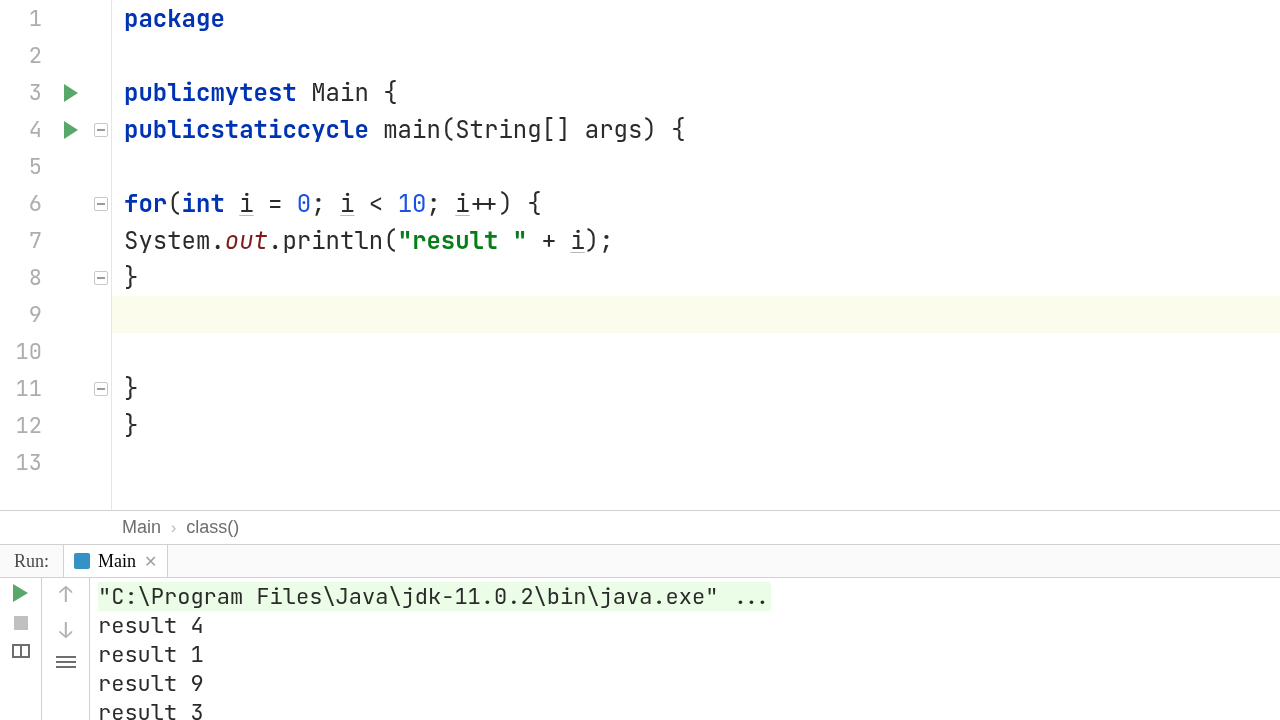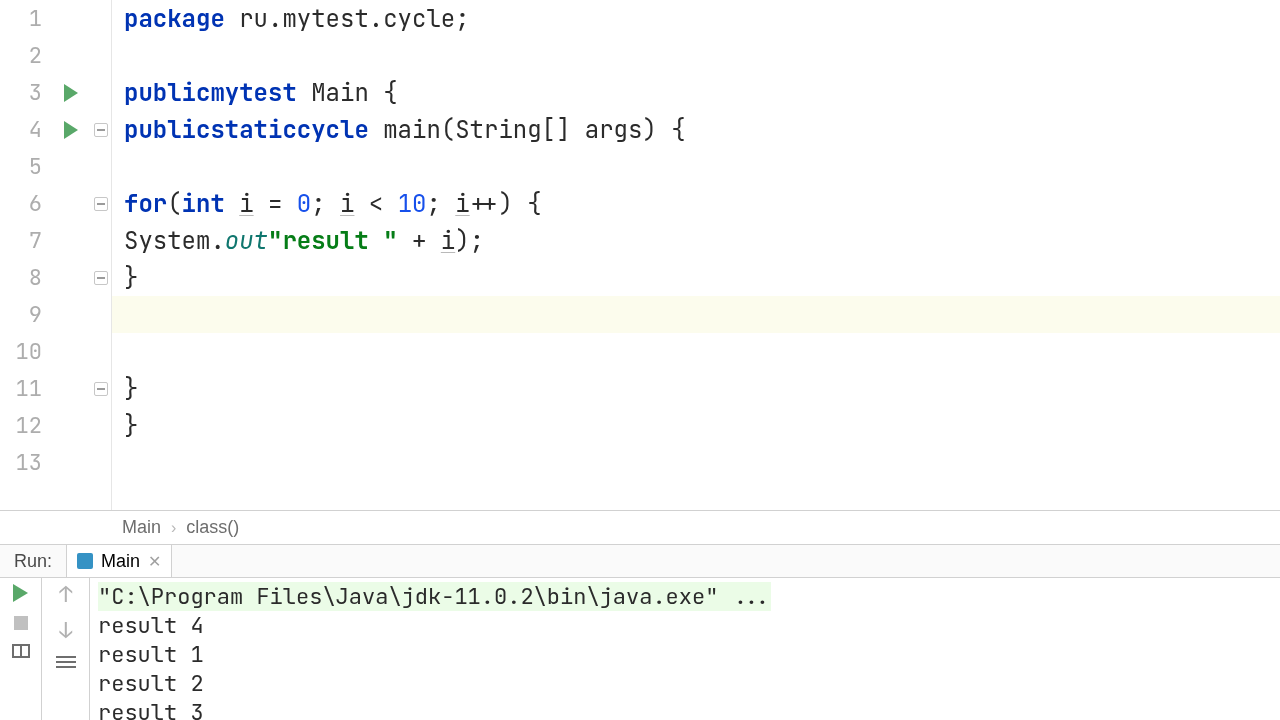--- a/index.html
+++ b/index.html
@@ -16,29 +16,29 @@
 .fold-gutter { width: 22px; display: flex; flex-direction: column; border-right: 1px solid #e6e6e6; }
 .fold-gutter-row { height: 37px; display: flex; align-items: center; justify-content: center; position: relative; }
 .fold-mark { width: 14px; height: 14px; border: 1px solid #c7c7c7; border-radius: 2px; background: #fff; position: relative; }
 .fold-mark::after { content: ""; position: absolute; left: 2px; top: 5px; width: 8px; height: 2px; background: #9b9b9b; }
 .code { flex: 1; display: flex; flex-direction: column; position: relative; }
 .code-row { height: 37px; display: flex; align-items: center; padding-left: 12px; font-size: 24px; white-space: pre; color: #2b2b2b; }
 .code-row.current { background: #fcfced; }
 .kw { color: #0033b3; font-weight: bold; }
 .num { color: #1750eb; }
 .str { color: #067d17; font-weight: bold; }
-.fld { color: #0f766e; font-style: italic; }
+.fld { color: #7f1d1d; font-style: italic; }
 .und { text-decoration: underline; text-decoration-color: #b9b9b9; text-decoration-thickness: 1px; text-underline-offset: 3px; }
 
 
 .breadcrumb { height: 34px; border-top: 1px solid #d1d1d1; display: flex; align-items: center; padding-left: 122px; font-size: 18px; color: #6e6e6e; font-family: -apple-system, "Segoe UI", sans-serif; gap: 10px; }
 .bc-sep { color: #b8b8b8; font-size: 16px; }
 
 
-.run-header { height: 34px; border-top: 1px solid #d1d1d1; border-bottom: 1px solid #d1d1d1; display: flex; align-items: center; font-family: Liberation Sans, sans-serif; font-size: 18px; background: #fafafa; }
+.run-header { height: 34px; border-top: 1px solid #d1d1d1; border-bottom: 1px solid #d1d1d1; display: flex; align-items: center; font-family: Liberation Serif, serif; font-size: 18px; background: #fafafa; }
 .run-label { padding: 0 14px; color: #4a4a4a; }
 .run-tab { display: flex; align-items: center; gap: 8px; padding: 0 10px; height: 100%; background: #fff; border-right: 1px solid #d1d1d1; border-left: 1px solid #d1d1d1; }
 .run-tab-icon { width: 16px; height: 16px; background: #3592c4; border-radius: 2px; }
 .run-tab-close { color: #a0a0a0; font-size: 16px; }
 
 
 .run-body { flex: 0 0 auto; display: flex; height: 142px; background: #fff; }
 .run-tools-col { width: 42px; display: flex; flex-direction: column; align-items: center; border-right: 1px solid #d1d1d1; padding-top: 6px; gap: 14px; }
 .run-tools-col2 { width: 48px; display: flex; flex-direction: column; align-items: center; border-right: 1px solid #d1d1d1; padding-top: 6px; gap: 14px; }
 .tool-run { width: 0; height: 0; border-left: 15px solid #59a869; border-top: 9px solid transparent; border-bottom: 9px solid transparent; }
@@ -113,27 +113,27 @@
       <div class="fold-gutter-row"></div>
       <div class="fold-gutter-row"></div>
       <div class="fold-gutter-row">
           <span class="fold-mark"></span>
         </div>
       <div class="fold-gutter-row"></div>
       <div class="fold-gutter-row"></div>
     </div>
 
     <div class="code">
-      <div class="code-row"><span class="kw">package</span><span> ru.mytest.cycle;</span></div>
+      <div class="code-row"><span class="kw">package</span></div>
       <div class="code-row"></div>
       <div class="code-row"><span class="kw">public</span> <span class="kw">mytest</span><span> Main {</span></div>
       <div class="code-row">    <span class="kw">public</span> <span class="kw">static</span> <span class="kw">cycle</span><span> main(String[] args) {</span></div>
       <div class="code-row"></div>
       <div class="code-row">        <span class="kw">for</span><span>(</span><span class="kw">int</span><span> </span><span class="und">i</span><span> = </span><span class="num">0</span><span>; </span><span class="und">i</span><span> &lt; </span><span class="num">10</span><span>; </span><span class="und">i</span><span>++) {</span></div>
-      <div class="code-row">            <span>System.</span><span class="fld">out</span><span class="str">"result "</span><span> + </span><span class="und">i</span><span>);</span></div>
+      <div class="code-row">            <span>System.</span><span class="fld">out</span><span>.println(</span><span class="str">"result "</span><span> + </span><span class="und">i</span><span>);</span></div>
       <div class="code-row">        <span>}</span></div>
       <div class="code-row current"></div>
       <div class="code-row"></div>
       <div class="code-row">    <span>}</span></div>
       <div class="code-row"><span>}</span></div>
       <div class="code-row"></div>
     </div>
   </div>
 
   <div class="breadcrumb">
@@ -158,17 +158,17 @@
       <span class="tool-layout"></span>
     </div>
     <div class="run-tools-col2">
       <span class="arrow-up">↑</span>
       <span class="arrow-down">↓</span>
       <span class="tool-wrap"></span>
     </div>
     <div class="console"><span class="cmd">"C:\Program Files\Java\jdk-11.0.2\bin\java.exe" ...</span>
 <span>result 4</span>
 <span>result 1</span>
-<span>result 2</span>
+<span>result 9</span>
 <span>result 3</span></div>
   </div>
 
 </div>
 
 </body></html>

